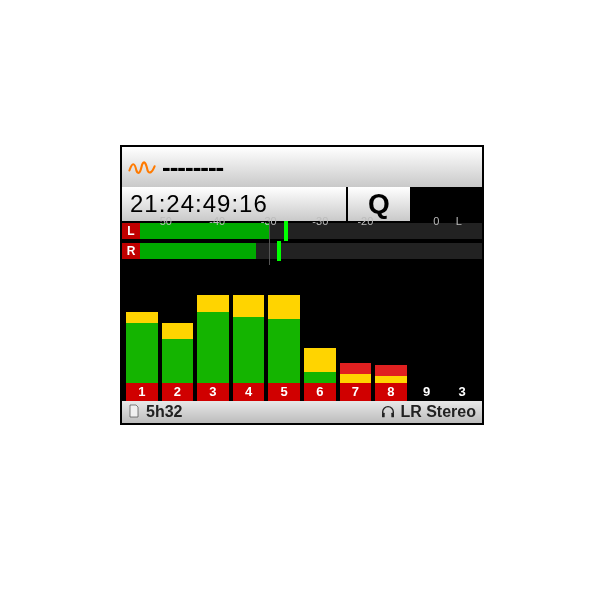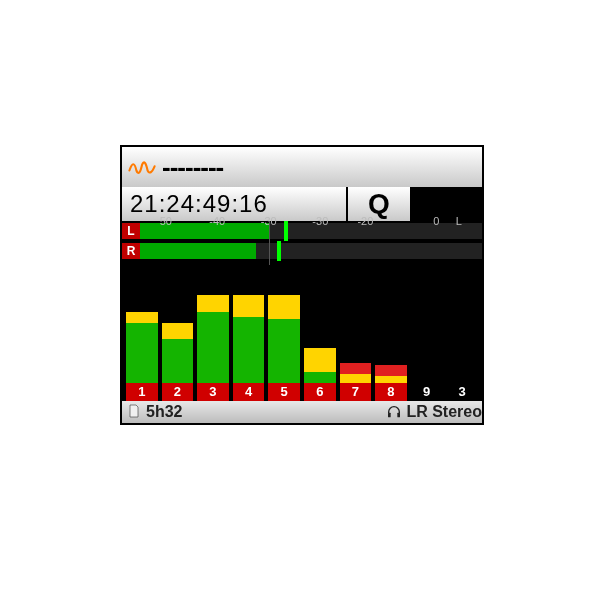--- a/index.html
+++ b/index.html
@@ -29,21 +29,21 @@
   .lrmark{position:absolute;top:-2px;bottom:-2px;width:4px;background:#0f0}
   .chmeter{position:absolute;left:0;right:0;top:120px;bottom:22px;background:#000;display:flex;align-items:flex-end;padding:0 2px}
   .ch{flex:1;position:relative;margin:0 2px;height:100%;display:flex;flex-direction:column;justify-content:flex-end}
   .chbar{position:relative;width:100%}
   .seg{width:100%}
   .chlabel{height:18px;color:#fff;font-size:13px;font-weight:700;text-align:center;line-height:18px}
   .chlabel.armed{background:#d00000}
   .chlabel.off{background:#000;color:#fff}
   .status{position:absolute;left:0;right:0;bottom:0;height:22px;background:linear-gradient(#e8e8e8,#bcbcbc);display:flex;align-items:center;font-size:16px;color:#222;font-weight:600}
   .sd{display:flex;align-items:flex-start;padding-left:4px;gap:4px}
-  .hp{margin-left:auto;display:flex;align-items:center;gap:4px;}
+  .hp{margin-left:auto;display:flex;align-items:center;gap:4px;padding-right:6px}
   .hp svg,.sd svg{width:16px;height:16px}
   .db{position:absolute;top:-6px;color:#bbb;font-size:11px;transform:translateX(-50%)}
   .meter-ticks{position:absolute;left:18px;right:20px;top:74px;height:44px;pointer-events:none}
   .tick{position:absolute;top:0;bottom:0;width:1px;background:#555}
 </style>
 </head>
 <body>
 
 <div class="frame">
   <div class="device">

